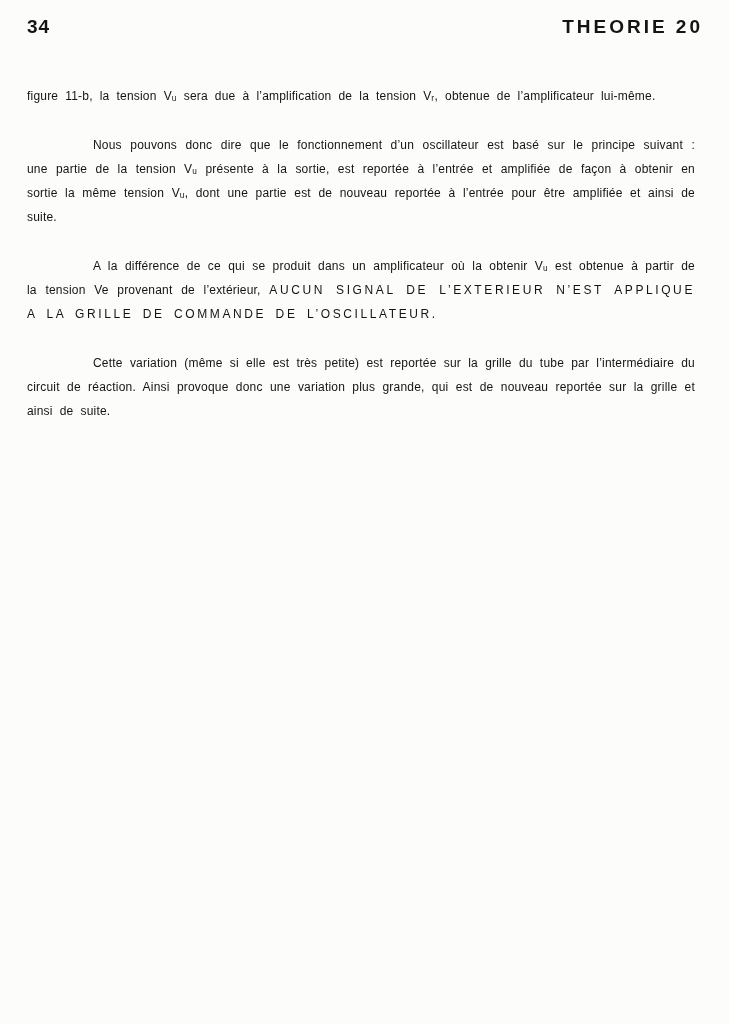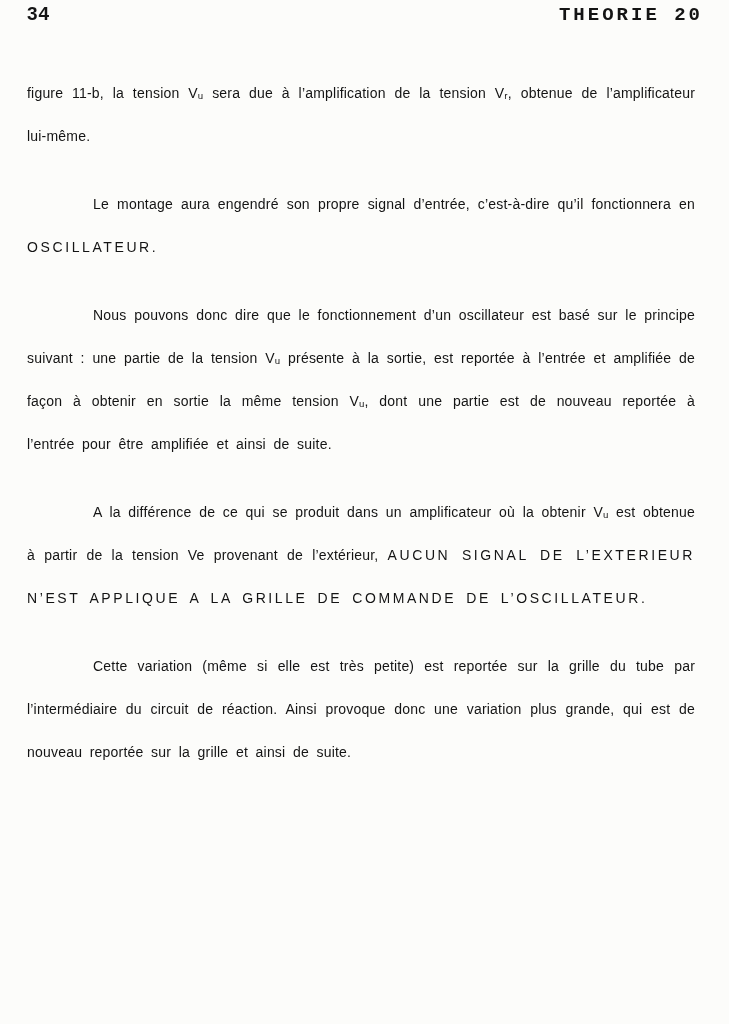--- a/index.html
+++ b/index.html
@@ -8,42 +8,41 @@
     background: #f4f3ef;
     font-family: "Liberation Sans", "DejaVu Sans", sans-serif;
   }
   .page {
     position: relative;
     width: 729px;
     height: 1024px;
     margin: 0 auto;
     background: #fcfcfa;
     box-sizing: border-box;
-    padding: 3px 26px 0 27px;
+    padding: 16px 26px 0 27px;
     overflow: hidden;
     color: #141414;
   }
   .page-header {
     display: flex;
     justify-content: space-between;
     align-items: baseline;
     font-size: 19px;
     font-weight: bold;
     margin-bottom: 46px;
   }
   .page-number {
     letter-spacing: 1px;
   }
   .section-title {
     letter-spacing: 3px;
-    font-family: Liberation Mono, monospace;
   }
   .page-body p.para {
-    font-size: 14px;
-    line-height: 43px;
+    font-size: 12px;
+    line-height: 24px;
     text-align: justify;
     margin: 0 8px 25px 0;
     text-indent: 66px;
     word-spacing: 3.5px;
     letter-spacing: 0.2px;
   }
   .page-body p.para.no-indent {
     text-indent: 0;
   }
   .page-body p.para:last-child {
@@ -62,23 +61,20 @@
     <span class="page-number">34</span>
     <span class="section-title">THEORIE 20</span>
   </header>
 
   <main class="page-body">
 
     <p class="para no-indent">
       <span>figure 11-b, la tension Vᵤ sera due à l’amplification de la tension Vᵣ, obtenue de l’amplificateur lui-même.</span>
     </p>
 
-    <p class="para">
-      <span>Le montage aura engendré son propre signal d’entrée, c’est-à-dire qu’il fonctionnera en </span><span class="caps">OSCILLATEUR.</span>
-    </p>
 
     <p class="para">
       <span>Nous pouvons donc dire que le fonctionnement d’un oscillateur est basé sur le principe suivant : une partie de la tension Vᵤ présente à la sortie, est reportée à l’entrée et amplifiée de façon à obtenir en sortie la même tension Vᵤ, dont une partie est de nouveau reportée à l’entrée pour être amplifiée et ainsi de suite.</span>
     </p>
 
     <p class="para">
       <span>A la différence de ce qui se produit dans un amplificateur où la obtenir Vᵤ est obtenue à partir de la tension Ve provenant de l’extérieur, </span><span class="caps">AUCUN SIGNAL DE L’EXTERIEUR N’EST APPLIQUE A LA GRILLE DE COMMANDE DE L’OSCILLATEUR.</span>
     </p>
 
 

